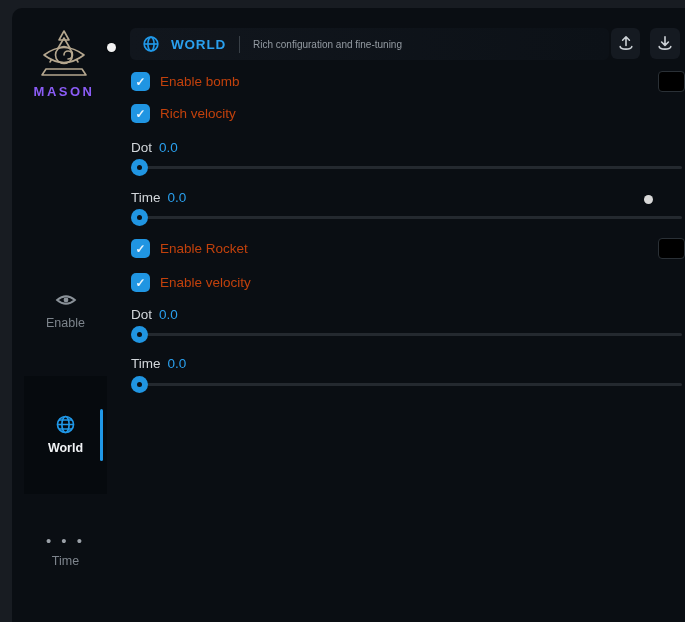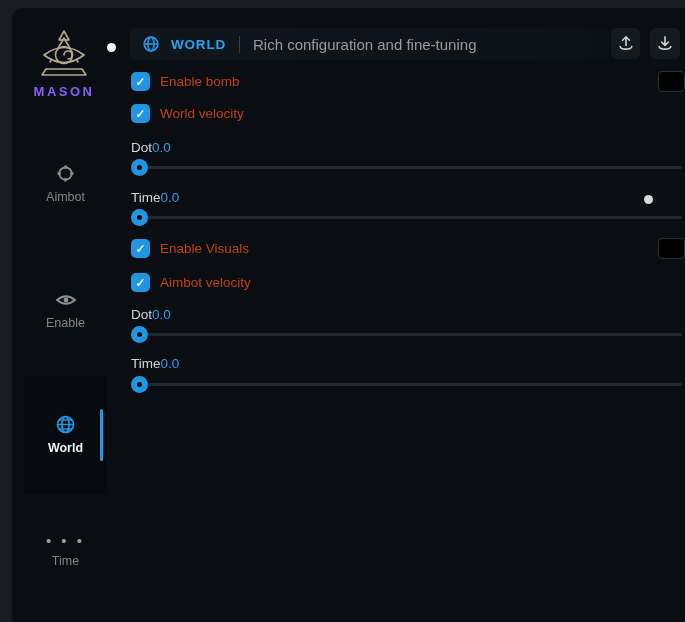--- a/index.html
+++ b/index.html
@@ -36,41 +36,41 @@
   .icon-gray { stroke:#8b9299; }
   .icon-blue { stroke:#2098e8; }
 
   
   .header-bar { position:absolute; left:118px; top:20px; width:479px; height:32px;
                 background:linear-gradient(90deg,#11161d,#0c1117);
                 border-radius:6px; display:flex; align-items:center; padding:0 12px; }
   .header-title { color:#2aa0ee; font-size:13.5px; font-weight:bold;
                   letter-spacing:.8px; margin-left:11px; }
   .header-divider { width:1px; height:17px; background:#394047; margin:0 13px; }
-  .header-subtitle { color:#949ba2; font-size:15px; }
+  .header-subtitle { color:#949ba2; font-size:10px; }
 
   .icon-btn { position:absolute; top:20px; height:31px; background:#151a21;
               border:none; border-radius:6px; display:flex; align-items:center;
               justify-content:center; cursor:pointer; }
   .btn-upload { left:599px; width:29px; }
   .btn-download { left:638px; width:30px; }
 
   
   .check-row { position:absolute; left:119px; display:flex; align-items:center; }
   .checkbox { width:19px; height:19px; border-radius:5px; background:#2095e2;
               display:flex; align-items:center; justify-content:center; cursor:pointer; }
   .checkbox .tick { color:#eaf4fb; font-size:12px; font-weight:bold; line-height:1; }
   .check-label { margin-left:10px; color:#c2410c; font-size:13.5px; }
 
   .swatch { position:absolute; left:646px; width:27px; height:21px;
             background:#000000; border:1px solid #2a3036; border-radius:4px; cursor:pointer; }
 
   
   .slider-label { position:absolute; left:119px; font-size:13.5px; color:#d3d7db;
-                  display:flex; }
+                  display:flex; gap:7px; }
   .slider-label .val { color:#2aa0ee; }
   .slider-track { position:absolute; left:119px; width:551px; height:3px;
                   background:#24292f; border-radius:2px; cursor:pointer; }
   .slider-handle { position:absolute; width:17px; height:17px; border-radius:50%;
                    background:#2095e2; display:flex; align-items:center;
                    justify-content:center; cursor:pointer; }
   .slider-handle .pin { width:5px; height:5px; border-radius:50%; background:#0b0f14; }
 </style>
 </head>
 <body>
@@ -82,27 +82,20 @@
       <path d="M26 3 L31 12 L21 12 Z"></path>
       <path d="M26 10 L40 34 M26 10 L12 34"></path>
       <path d="M8 41 L44 41 L48 47 L4 47 Z"></path>
       <path d="M6 27 Q26 12 46 27 Q26 42 6 27 Z" fill="#0a0e13"></path>
       <circle cx="26" cy="27" r="8.5"></circle>
       <path d="M26 27 a4 4 0 1 1 4 4"></path>
     </svg>
     <div class="brand">MASON</div>
     <div class="dot dot-a"></div>
 
-    <div class="nav-item nav-aimbot">
-      <svg class="icon-gray" width="21" height="21" viewBox="0 0 21 21" fill="none" stroke-width="1.8">
-        <circle cx="10.5" cy="10.5" r="6.2"></circle>
-        <path d="M10.5 2.5 v3.2 M10.5 15.3 v3.2 M2.5 10.5 h3.2 M15.3 10.5 h3.2" stroke-width="2.4"></path>
-      </svg>
-      <span class="nav-label">Aimbot</span>
-    </div>
 
     <div class="nav-item nav-visuals">
       <svg class="icon-gray" width="22" height="20" viewBox="0 0 22 20" fill="none" stroke-width="1.7">
         <path d="M2 10 Q11 2.5 20 10 Q11 17.5 2 10 Z"></path>
         <circle cx="11" cy="10" r="2.4" fill="#8b9299" stroke="none"></circle>
       </svg>
       <span class="nav-label">Enable</span>
     </div>
 
     <div class="nav-item nav-world">
@@ -149,21 +142,21 @@
         <span class="tick">✓</span>
       </span>
       <span class="check-label">Enable bomb</span>
     </div>
     <span class="swatch" style="top:63px"></span>
 
     <div class="check-row" style="top:96px">
       <span class="checkbox">
         <span class="tick">✓</span>
       </span>
-      <span class="check-label">World velocity</span>
+      <span class="check-label">Rich velocity</span>
     </div>
 
     <div class="slider-label" style="top:132px">
       <span>Dot</span>
       <span class="val">0.0</span>
     </div>
     <div class="slider-track" style="top:158px"></div>
     <div class="slider-handle" style="left:119px; top:151px">
         <span class="pin"></span>
       </div>
@@ -175,29 +168,29 @@
     <div class="dot dot-b"></div>
     <div class="slider-track" style="top:208px"></div>
     <div class="slider-handle" style="left:119px; top:201px">
         <span class="pin"></span>
       </div>
 
     <div class="check-row" style="top:231px">
       <span class="checkbox">
         <span class="tick">✓</span>
       </span>
-      <span class="check-label">Enable Visuals</span>
+      <span class="check-label">Enable Rocket</span>
     </div>
     <span class="swatch" style="top:230px"></span>
 
     <div class="check-row" style="top:265px">
       <span class="checkbox">
         <span class="tick">✓</span>
       </span>
-      <span class="check-label">Aimbot velocity</span>
+      <span class="check-label">Enable velocity</span>
     </div>
 
     <div class="slider-label" style="top:299px">
       <span>Dot</span>
       <span class="val">0.0</span>
     </div>
     <div class="slider-track" style="top:325px"></div>
     <div class="slider-handle" style="left:119px; top:318px">
         <span class="pin"></span>
       </div>

